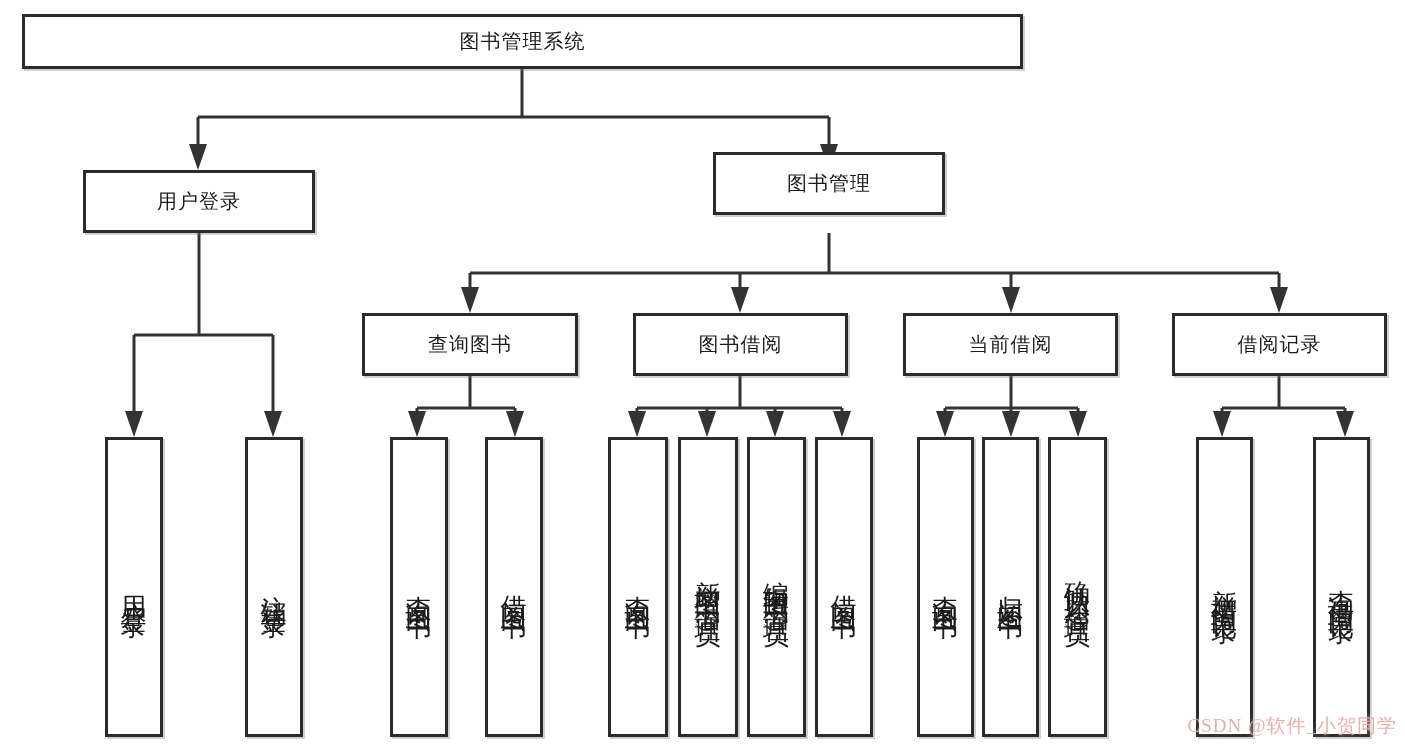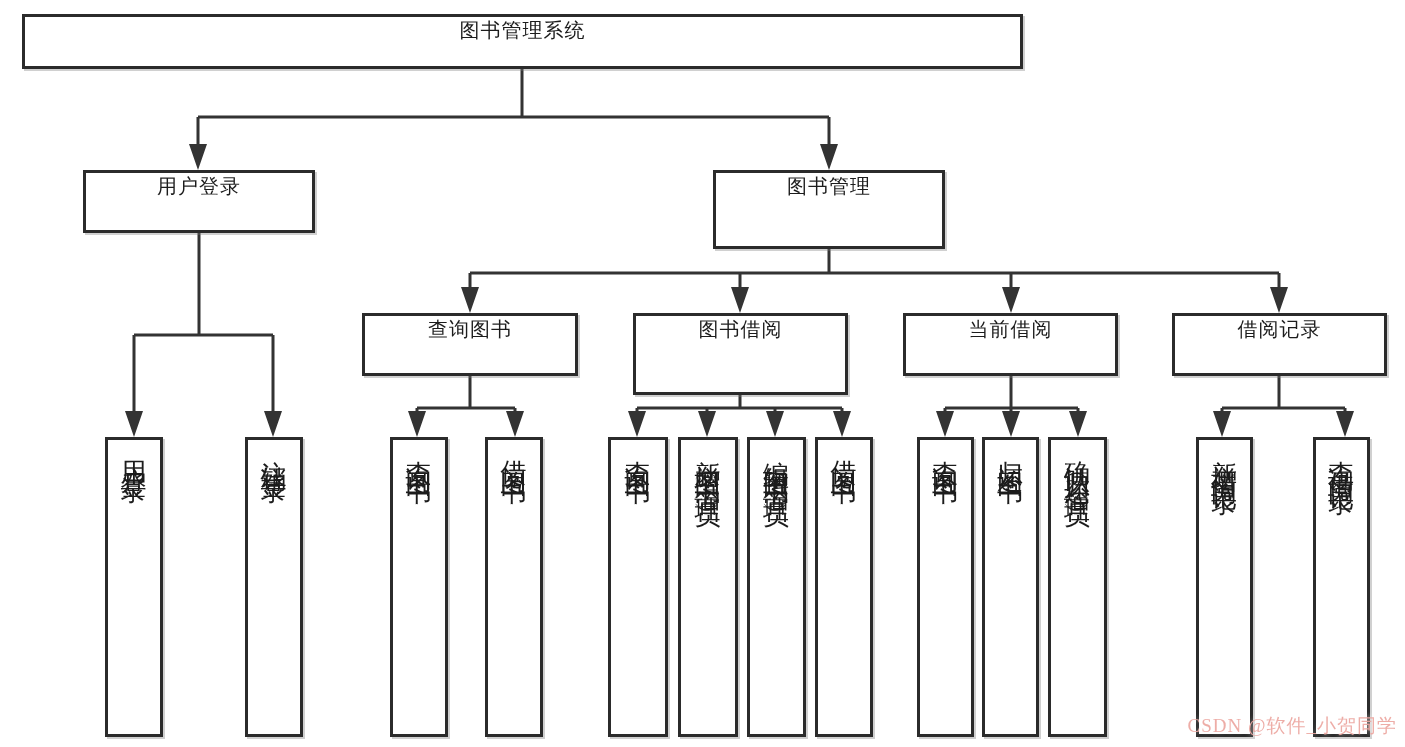--- a/index.html
+++ b/index.html
@@ -9,21 +9,21 @@
     background:#ffffff;
     font-family:"Liberation Sans","DejaVu Sans",sans-serif;
     overflow:hidden;
   }
   .connectors{position:absolute;left:0;top:0;width:1405px;height:747px;}
   .node{
     position:absolute;
     box-sizing:border-box;
     border:3px solid #2b2b2b;
     background:#ffffff;
-    display:flex;align-items:flex-start;justify-content:center;
+    display:flex;align-items:center;justify-content:center;
     color:#1c1c1c;
     box-shadow:2px 2px 0 rgba(120,120,120,0.35);
   }
   .hlabel{font-size:20px;letter-spacing:1px;white-space:nowrap;}
   .vnode{top:437px;height:300px;}
   .vlabel{
     writing-mode:vertical-rl;
     text-orientation:mixed;
     font-size:26px;
     letter-spacing:6px;
@@ -72,28 +72,28 @@
     "></path>
   </svg>
 
   <div class="node" style="left:22px;top:14px;width:1001px;height:55px;">
     <span class="hlabel">图书管理系统</span>
   </div>
 
   <div class="node" style="left:83px;top:170px;width:232px;height:63px;">
     <span class="hlabel">用户登录</span>
   </div>
-  <div class="node" style="left:713px;top:170px;width:232px;height:79px;">
+  <div class="node" style="left:713px;top:152px;width:232px;height:63px;">
     <span class="hlabel">图书管理</span>
   </div>
 
   <div class="node" style="left:362px;top:313px;width:216px;height:63px;">
     <span class="hlabel">查询图书</span>
   </div>
-  <div class="node" style="left:633px;top:313px;width:215px;height:82px;">
+  <div class="node" style="left:633px;top:313px;width:215px;height:63px;">
     <span class="hlabel">图书借阅</span>
   </div>
   <div class="node" style="left:903px;top:313px;width:215px;height:63px;">
     <span class="hlabel">当前借阅</span>
   </div>
   <div class="node" style="left:1172px;top:313px;width:215px;height:63px;">
     <span class="hlabel">借阅记录</span>
   </div>
 
   <div class="node vnode" style="left:105px;width:58px;">

